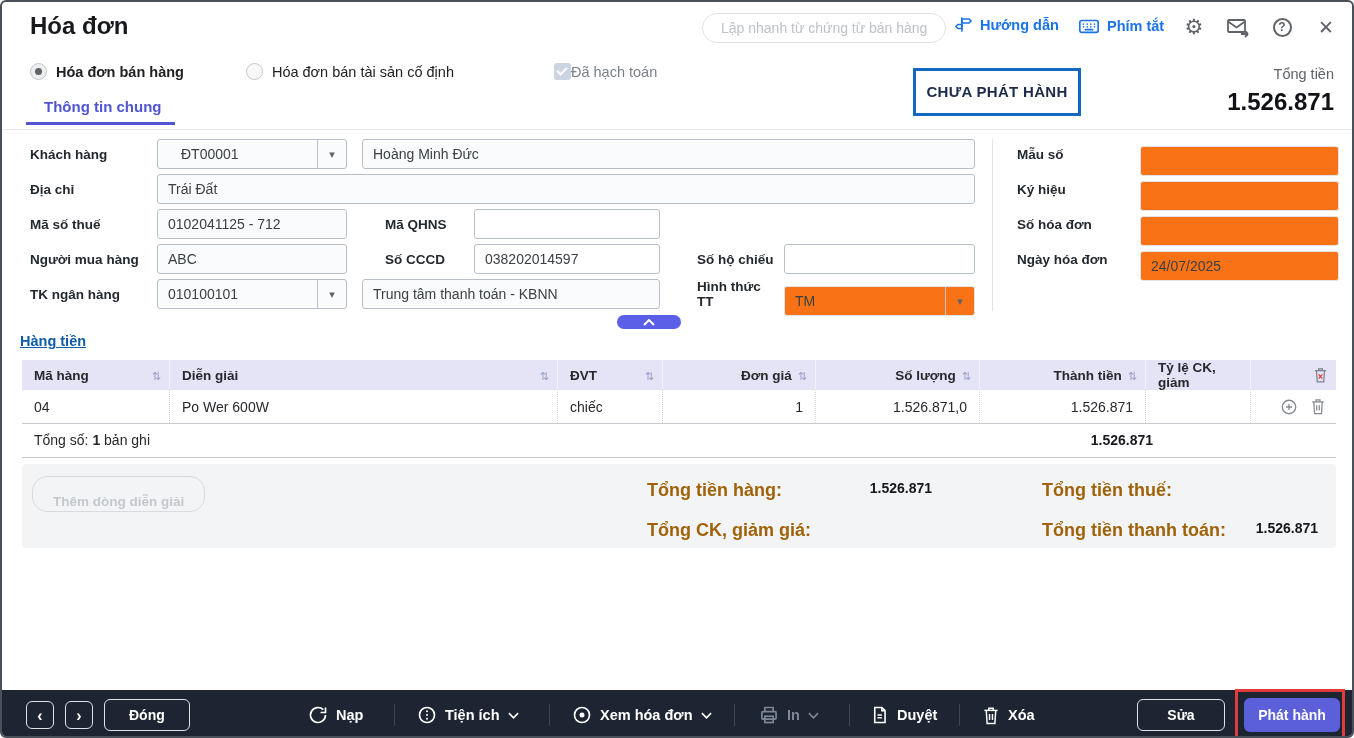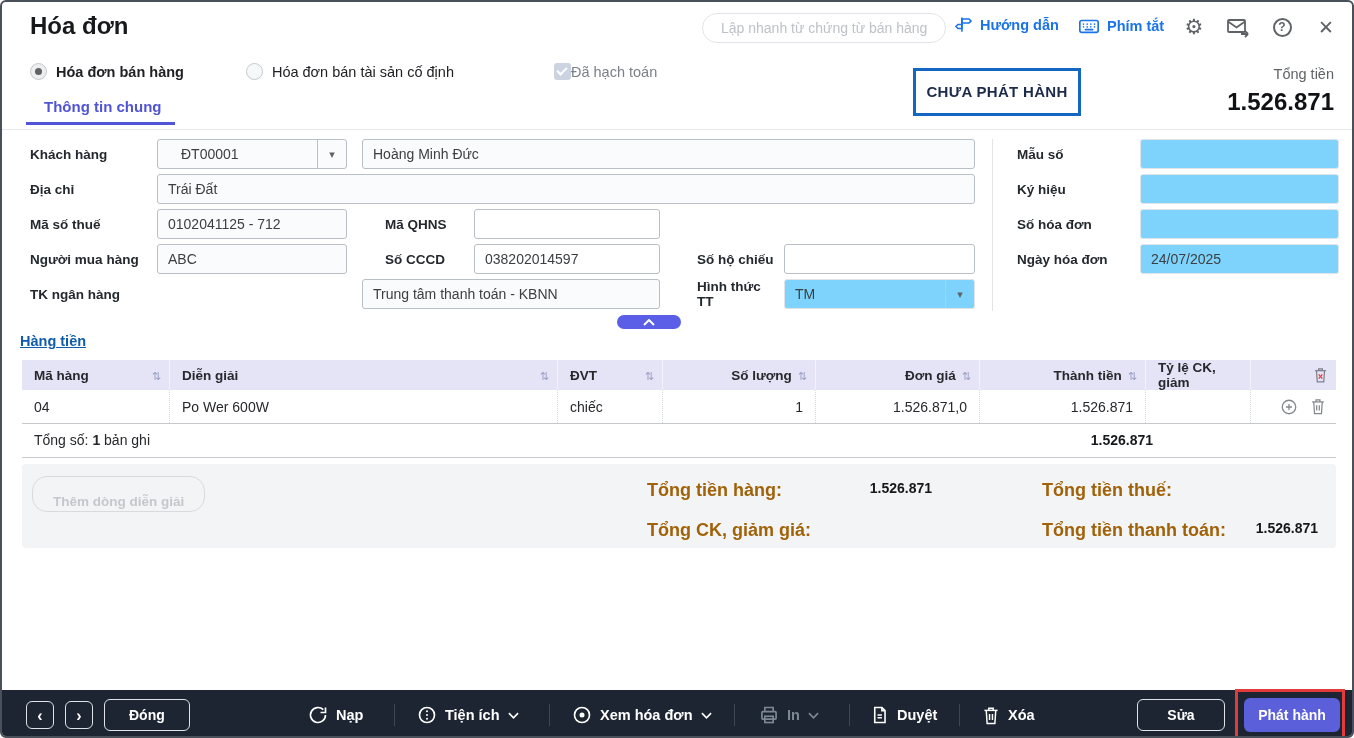--- a/index.html
+++ b/index.html
@@ -36,21 +36,21 @@
 
   
   .status-badge { position:absolute; left:911px; top:66px; width:168px; height:48px; border:3px solid #1467c0; color:#1c2b4a; font-size:15px; font-weight:700; text-align:center; line-height:42px; letter-spacing:.3px; background:#fff; }
   .total-label { position:absolute; right:18px; top:64px; font-size:14.5px; color:#5f6368; }
   .total-value { position:absolute; right:18px; top:86px; font-size:24px; font-weight:700; color:#101216; }
 
   
   .flabel { position:absolute; font-size:13.5px; font-weight:700; color:#24292f; }
   .inp { position:absolute; height:30px; border:1px solid #b9bfc7; border-radius:3px; background:#fafbfc; font-size:14px; color:#3c4043; line-height:28px; padding:0 10px; white-space:nowrap; overflow:hidden; }
   .inp.white { background:#fff; }
-  .inp.dis { background:#7dd3fc; border-color:#e0e3e7; }
+  .inp.dis { background:#f97316; border-color:#e0e3e7;margin-top:7px; }
   .combo { padding-right:34px; }
   .arrow-seg { position:absolute; right:0; top:0; width:29px; height:28px; border-left:1px solid #b9bfc7; display:flex; align-items:center; justify-content:center; }
   .arrow-seg::after { content:"▾"; color:#5f6368; font-size:11px; }
   .v-divider { position:absolute; left:990px; top:137px; width:1px; height:172px; background:#e2e4e8; }
   .collapse-pill { position:absolute; left:615px; top:313px; width:64px; height:14px; border-radius:8px; background:#5b5fe8; display:flex; align-items:center; justify-content:center; cursor:pointer; }
 
   
   .section-link { position:absolute; left:18px; top:331px; font-size:14.5px; font-weight:700; color:#0f5cab; text-decoration:underline; cursor:pointer; }
   .grid-table { position:absolute; left:20px; top:358px; width:1314px; }
   .trow { display:grid; grid-template-columns:147px 388px 105px 153px 164px 166px 105px 86px; }
@@ -169,20 +169,24 @@
   <div class="inp white" style="left:472px; top:207px; width:186px;"></div>
 
   <div class="flabel" style="left:28px; top:250px;">Người mua hàng</div>
   <div class="inp" style="left:155px; top:242px; width:190px;">ABC</div>
   <div class="flabel" style="left:383px; top:250px;">Số CCCD</div>
   <div class="inp white" style="left:472px; top:242px; width:186px;">038202014597</div>
   <div class="flabel" style="left:695px; top:250px;">Số hộ chiếu</div>
   <div class="inp white" style="left:782px; top:242px; width:191px;"></div>
 
   <div class="flabel" style="left:28px; top:285px;">TK ngân hàng</div>
+  <div class="inp combo" style="left:155px; top:277px; width:190px;">
+    <span>010100101</span>
+    <span class="arrow-seg"></span>
+  </div>
   <div class="inp" style="left:360px; top:277px; width:298px;">Trung tâm thanh toán - KBNN</div>
   <div class="flabel" style="left:695px; top:277px; width:64px; line-height:15px;">Hình thức TT</div>
   <div class="inp combo dis" style="left:782px; top:277px; width:191px;">
     <span>TM</span>
     <span class="arrow-seg" style="border-left-color:#c6cad0;"></span>
   </div>
 
   <div class="v-divider"></div>
 
   <div class="flabel" style="left:1015px; top:145px;">Mẫu số</div>
@@ -210,25 +214,25 @@
         </div>
       <div class="th">
           <span>Diễn giải</span>
           <span class="sort" style="margin-left:auto;"></span>
         </div>
       <div class="th">
           <span>ĐVT</span>
           <span class="sort" style="margin-left:auto;"></span>
         </div>
       <div class="th num">
+          <span>Đơn giá</span>
+          <span class="sort"></span>
+        </div>
+      <div class="th num">
           <span>Số lượng</span>
-          <span class="sort"></span>
-        </div>
-      <div class="th num">
-          <span>Đơn giá</span>
           <span class="sort"></span>
         </div>
       <div class="th num">
           <span>Thành tiền</span>
           <span class="sort"></span>
         </div>
       <div class="th">
           <span>Tỷ lệ CK, giảm</span>
         </div>
       <div class="th" style="justify-content:flex-end;">

